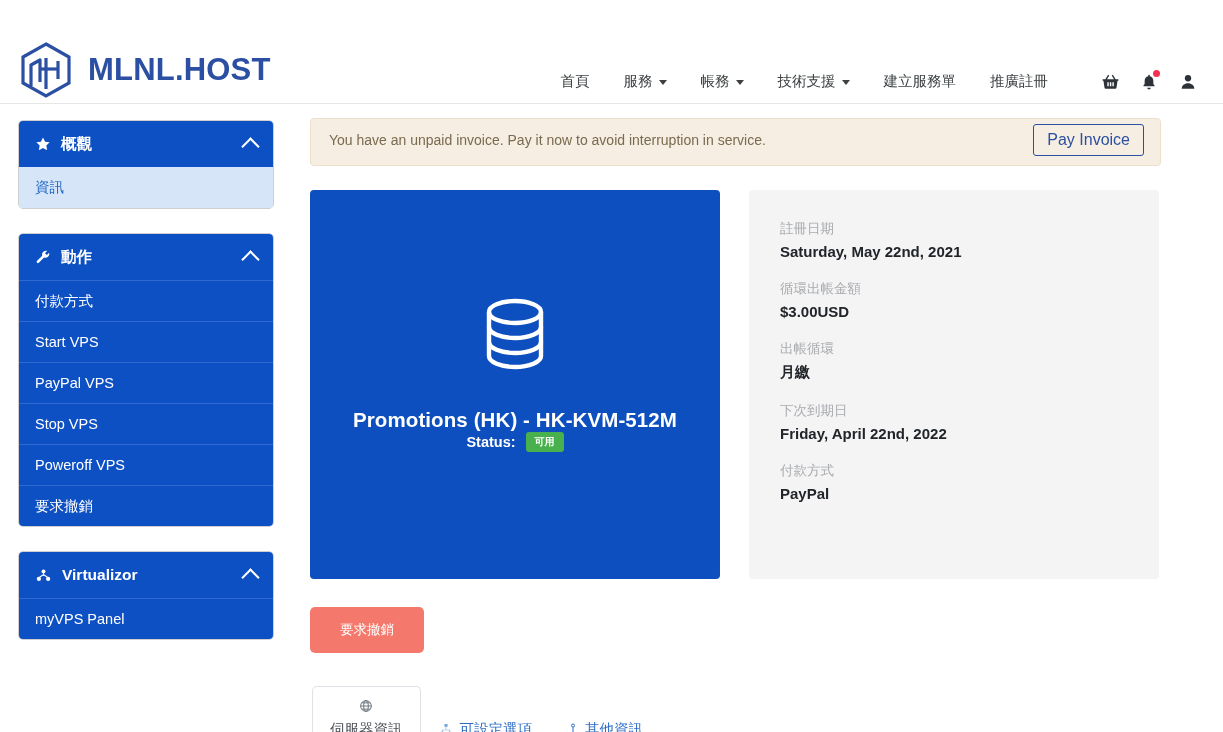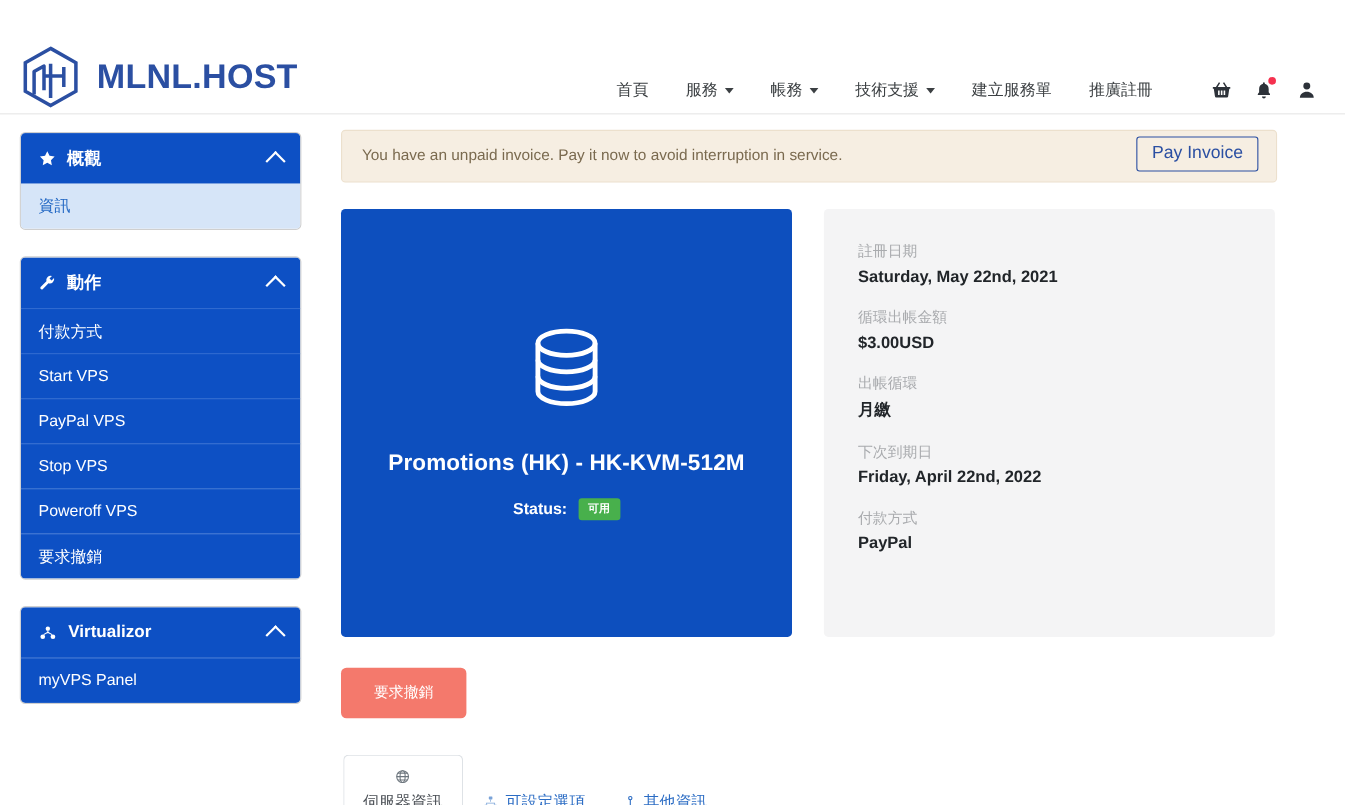--- a/index.html
+++ b/index.html
@@ -163,21 +163,20 @@
     padding-top: 108px;
   }
   .product-title {
     font-size: 20.5px;
     font-weight: 700;
     margin-top: 34px;
     text-align: left;
     letter-spacing: .1px;
   }
   .status-row {
-    margin-top: 20px;
     display: flex;
     align-items: center;
     gap: 10px;
     font-size: 14.5px;
     font-weight: 700;
   }
   .badge-avail {
     background: #48b04c;
     color: #fff;
     font-size: 10px;

